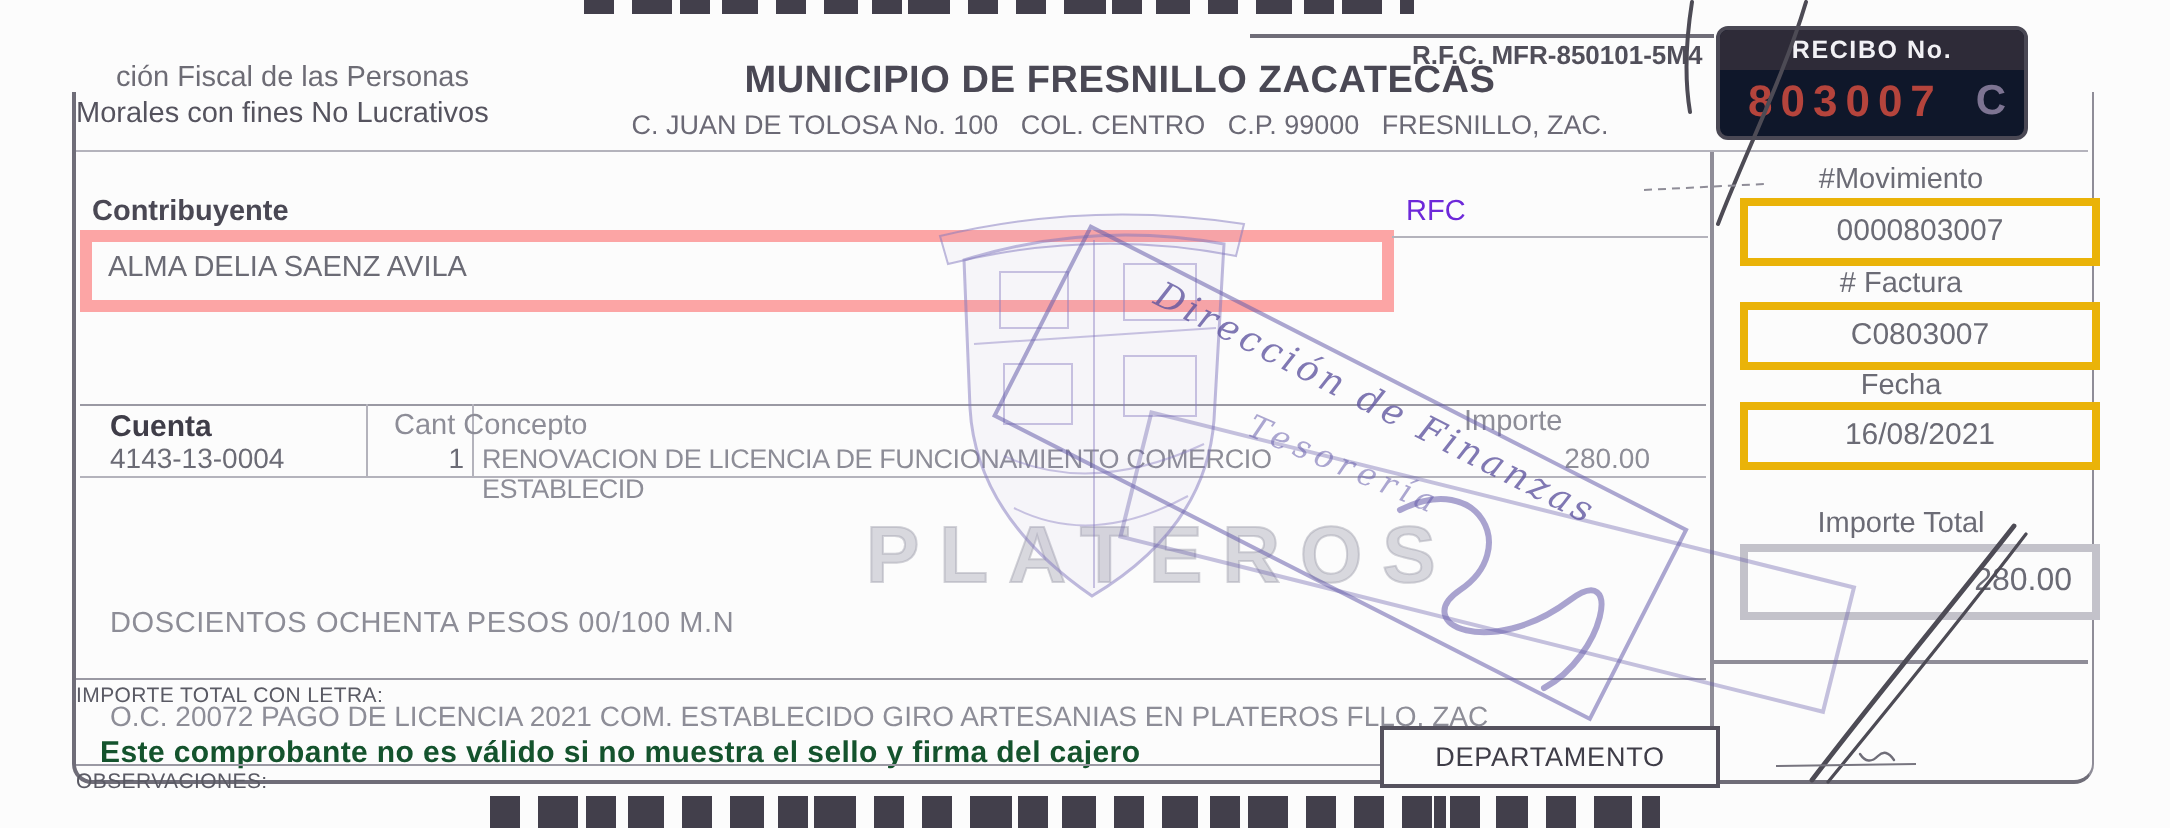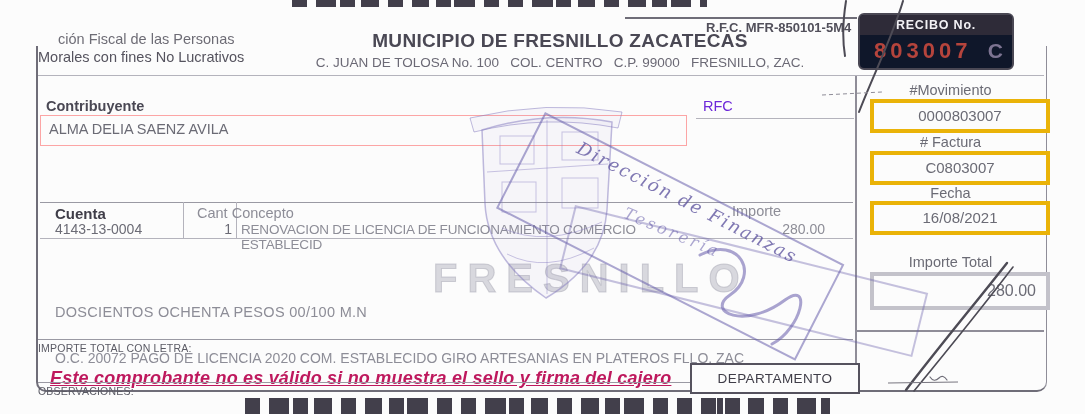--- a/index.html
+++ b/index.html
@@ -44,38 +44,38 @@
   .recibo-num{margin-left:14px;font-size:22px;font-weight:700;letter-spacing:4px;color:#b5443c;}
   .recibo-series{margin-left:auto;margin-right:9px;font-size:21px;font-weight:700;color:#7d7492;}
 
   
   .frame{
     position:absolute;left:36px;top:46px;width:1008px;height:344px;
     border-left:2px solid #6f6d78;border-bottom:2px solid #6f6d78;border-right:1.5px solid #8f8d98;
     border-radius:0 0 10px 10px;
   }
   .label{font-size:14.5px;color:#5f5d68;}
-  .fieldbox{position:absolute;border:1px solid #fca5a5;background:transparent;}
+  .fieldbox{position:absolute;border:6px solid #fca5a5;background:transparent;}
   .fieldval{font-size:14.5px;color:#6b6b75;}
 
   
   .side-label{position:absolute;left:856px;width:189px;text-align:center;font-size:14.5px;color:#6b6b75;}
   .side-box{position:absolute;left:870px;width:172px;height:26px;border:4px solid #eab308;
             text-align:center;font-size:15px;color:#6b6b75;line-height:26px;}
 
   
   .th-dark{font-size:15px;font-weight:700;color:#3f3d48;}
   .th-gray{font-size:14.5px;color:#8d8d97;}
   .td{font-size:14px;color:#6b6b75;}
   .td-concept{font-size:13.5px;color:#8d8d97;letter-spacing:-0.2px;}
 
   .words{font-size:14.5px;color:#8d8d97;letter-spacing:.3px;}
   .small-label{font-size:10.5px;color:#5a5a64;letter-spacing:.2px;}
   .oc-line{font-size:14px;color:#8d8d97;}
-  .validity{font-size:18px;font-weight:700;font-style:italic;color:#be185d;
+  .validity{font-size:15px;font-weight:700;color:#14532d;
             text-decoration:underline;letter-spacing:.2px;}
   .dep-box{
     position:absolute;left:690px;top:363px;width:166px;height:27px;
     border:2px solid #55525e;display:flex;align-items:center;justify-content:center;
     background:#fcfcfc;
   }
   .dep-label{font-size:13.5px;font-weight:400;color:#3f3d48;letter-spacing:.4px;}
 
   
   .watermark{
@@ -154,40 +154,40 @@
 
   <div class="abs td z2" style="left:55px;top:205px;">4143-13-0004</div>
   <div class="abs td z2" style="left:200px;top:205px;width:32px;text-align:right;">1</div>
   <div class="abs td-concept z2" style="left:241px;top:206px;width:470px;">RENOVACION DE LICENCIA DE FUNCIONAMIENTO COMERCIO ESTABLECID</div>
   <div class="abs td z2" style="left:730px;top:205px;width:95px;text-align:right;color:#8d8d97;">280.00</div>
 
   <div class="abs words z2" style="left:55px;top:288px;">DOSCIENTOS OCHENTA PESOS 00/100 M.N</div>
 
   <div class="line z2" style="left:38px;top:323px;width:815px;height:1px;background:#9a99a3;"></div>
   <div class="abs small-label z2" style="left:38px;top:326px;">IMPORTE TOTAL CON LETRA:</div>
-  <div class="abs oc-line z2" style="left:55px;top:334px;">O.C. 20072 PAGO DE LICENCIA 2020 COM. ESTABLECIDO GIRO ARTESANIAS EN PLATEROS FLLO. ZAC</div>
+  <div class="abs oc-line z2" style="left:55px;top:334px;">O.C. 20072 PAGO DE LICENCIA 2021 COM. ESTABLECIDO GIRO ARTESANIAS EN PLATEROS FLLO. ZAC</div>
   <div class="abs validity z2" style="left:50px;top:352px;">Este comprobante no es válido si no muestra el sello y firma del cajero</div>
   <div class="line z2" style="left:38px;top:366px;width:652px;height:1px;background:#9a99a3;"></div>
   <div class="abs small-label z2" style="left:38px;top:369px;">OBSERVACIONES:</div>
 
   <div class="dep-box">
     <span class="dep-label">DEPARTAMENTO</span>
   </div>
 
   <div class="side-label" style="top:82px;">#Movimiento</div>
   <div class="side-box" style="top:99px;">0000803007</div>
   <div class="side-label" style="top:134px;"># Factura</div>
   <div class="side-box" style="top:151px;">C0803007</div>
   <div class="side-label" style="top:185px;">Fecha</div>
   <div class="side-box" style="top:201px;">16/08/2021</div>
   <div class="side-label" style="top:254px;">Importe Total</div>
   <div class="side-box" style="top:272px;height:30px;line-height:30px;border-color:#c3c2ca;text-align:right;padding-right:10px;width:162px;font-size:16px;">280.00</div>
   <div class="line" style="left:856px;top:330px;width:188px;height:1.5px;background:#8f8d98;"></div>
 
-  <div class="watermark">FRESNILLO</div>
+  <div class="watermark">PLATEROS</div>
 
   <svg class="crest" width="180" height="220" viewBox="0 0 180 220">
     <g fill="rgba(150,140,200,0.06)" stroke="rgba(130,120,190,0.5)" stroke-width="1.5">
       <path d="M 20 32 Q 84 12 150 24 L 145 112 Q 141 166 84 200 Q 26 160 23 106 Z"></path>
       <path d="M 8 20 Q 84 2 160 14 L 156 30 Q 84 16 12 34 Z" stroke-width="1"></path>
     </g>
     <g stroke="rgba(130,120,190,0.42)" stroke-width="1" fill="none">
       <line x1="25" y1="74" x2="146" y2="66"></line>
       <line x1="85" y1="22" x2="85" y2="196"></line>
       <rect x="38" y="38" width="34" height="28"></rect>

